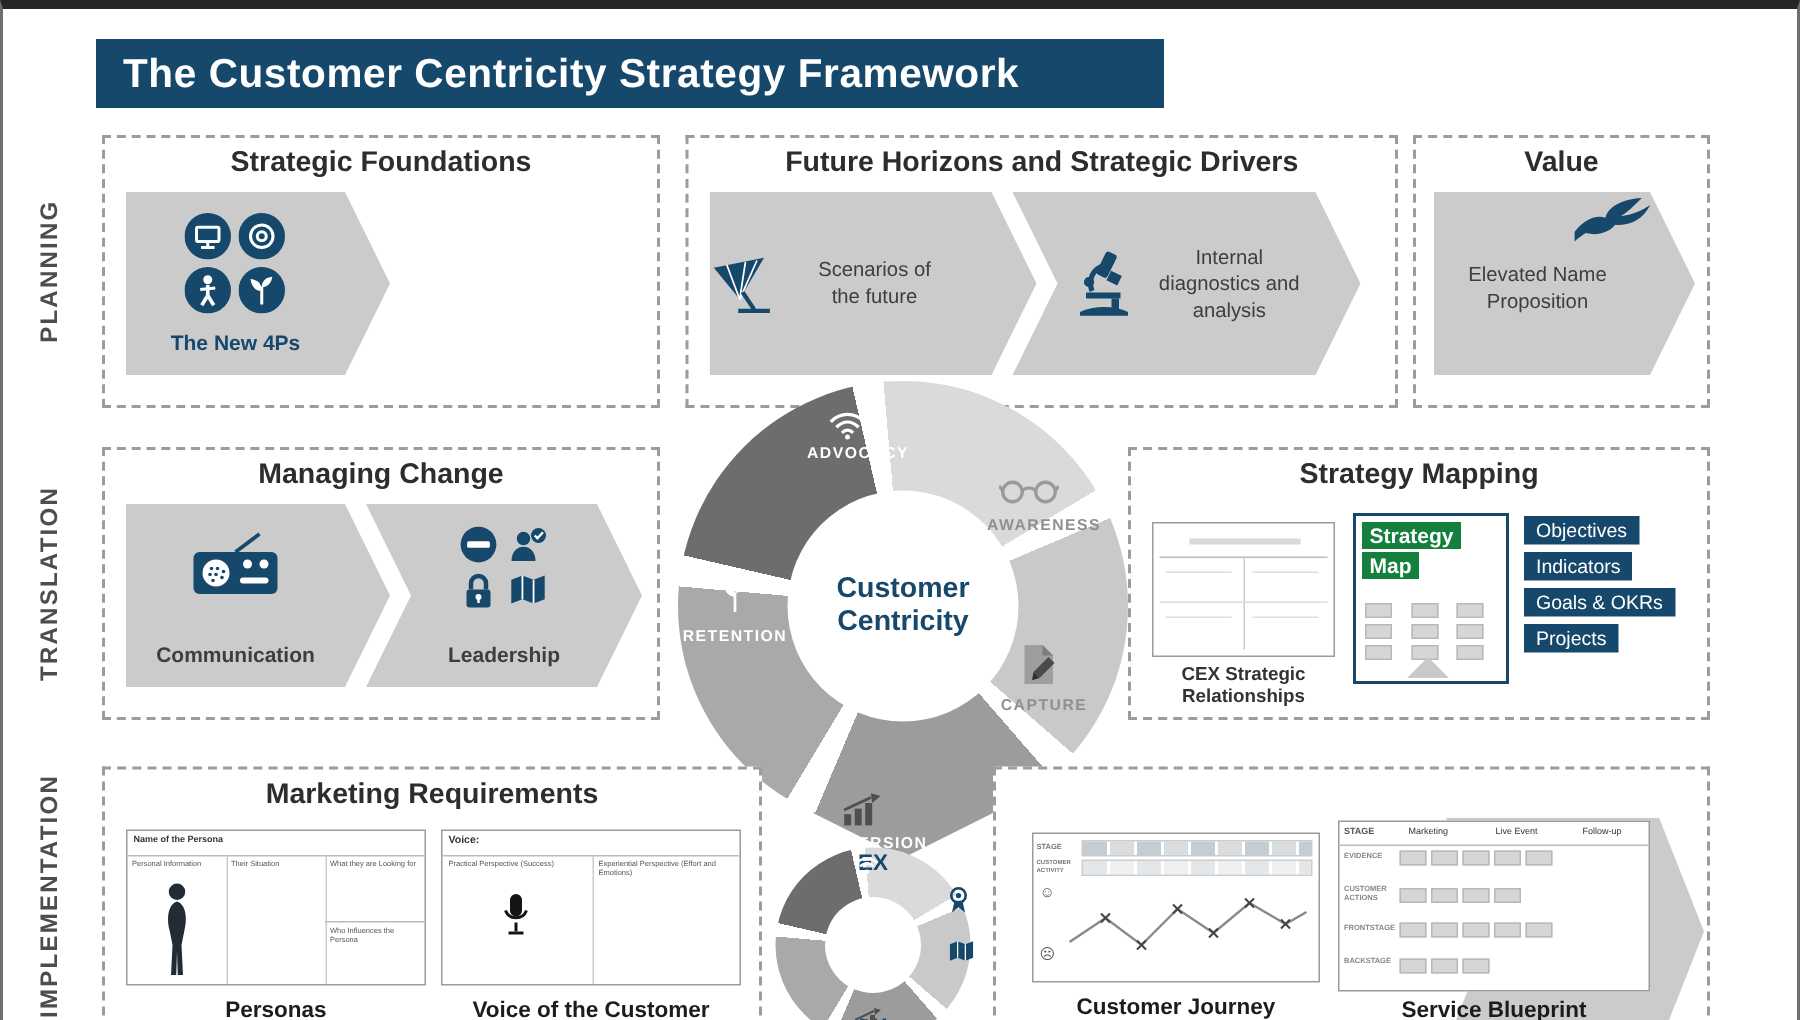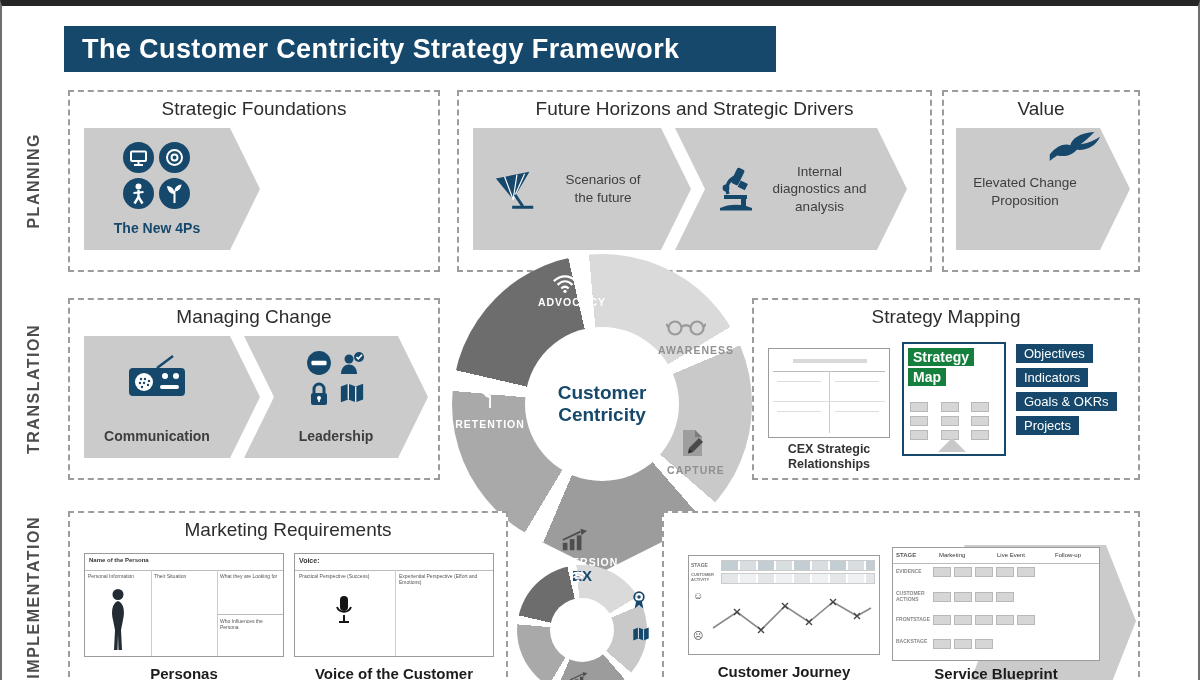--- a/index.html
+++ b/index.html
@@ -6,21 +6,21 @@
   .frame{position:relative;width:1200px;height:680px;background:#fff;overflow:hidden;
          font-family:"Liberation Sans",sans-serif;box-sizing:border-box;
          border-top:6px solid #262626;border-left:2px solid #6f6f6f;border-right:2px solid #6f6f6f;}
   .title-bar{position:absolute;left:62px;top:20px;width:712px;height:46px;background:#16486c;
              color:#fff;font-weight:bold;font-size:27px;display:flex;align-items:center;
              padding-left:18px;box-sizing:border-box;letter-spacing:.4px;}
   .vlabel{position:absolute;left:16px;width:32px;display:flex;align-items:center;justify-content:center;
           font-weight:bold;color:#4d4d4d;font-size:16px;letter-spacing:1.5px;}
   .vlabel span{writing-mode:vertical-rl;transform:rotate(180deg);}
   .section{position:absolute;border:2px dashed #9c9c9c;background:#fff;box-sizing:border-box;}
-  .sec-title{position:absolute;left:0;right:0;top:6px;text-align:center;font-weight:normal;
+  .sec-title{position:absolute;left:0;right:0;top:6px;text-align:center;font-weight:bold;
              font-size:19px;color:#2d2d2d;}
   .chev{position:absolute;background:#cbcbcb;}
   .chev.first{clip-path:polygon(0 0,calc(100% - 30px) 0,100% 50%,calc(100% - 30px) 100%,0 100%);}
   .chev.mid{clip-path:polygon(0 0,calc(100% - 30px) 0,100% 50%,calc(100% - 30px) 100%,0 100%,30px 50%);}
   .step-text{color:#3e3e3e;font-size:13.5px;line-height:1.3;text-align:center;}
   .step-label{position:absolute;text-align:center;font-weight:bold;color:#3e3e3e;font-size:14px;}
   .navy-label{color:#16486c;}
   .fourps{position:absolute;display:grid;grid-template-columns:31px 31px;gap:5px;}
   .tag{background:#16486c;color:#fff;font-weight:normal;font-size:13px;padding:2px 8px;
        margin-bottom:5px;width:fit-content;}
@@ -94,21 +94,21 @@
             <path d="M15.5,16 C11,16 8.5,12.5 8,8 C13,8.5 15.5,11 15.5,16 Z" fill="#fff"></path>
             <path d="M15.5,13.5 C19.5,13.5 22,10.5 22.5,6.5 C18,7 15.5,9.5 15.5,13.5 Z" fill="#fff"></path>
           </svg>
       </div>
       <div class="step-label navy-label" style="left:0;width:146px;top:92px;">The New 4Ps</div>
     </div>
   </div>
 
   <div class="section" style="left:455px;top:84px;width:475px;height:182px;">
     <div class="sec-title">Future Horizons and Strategic Drivers</div>
-    <div class="chev first" style="left:14px;top:36px;width:218px;height:122px;display:flex;align-items:center;justify-content:center;padding-right:26px;box-sizing:border-box;gap:22px;">
+    <div class="chev first" style="left:14px;top:36px;width:218px;height:122px;display:flex;align-items:center;padding-right:26px;box-sizing:border-box;gap:22px;">
       <svg width="46" height="42" viewBox="0 0 48 42">
           <path d="M3,10 L38,3 L21,32 Z" fill="#16486c"></path>
           <line x1="21" y1="32" x2="12" y2="8" stroke="#fff" stroke-width="1.2"></line>
           <line x1="21" y1="32" x2="25" y2="6" stroke="#fff" stroke-width="1.2"></line>
           <line x1="21" y1="32" x2="33" y2="5" stroke="#fff" stroke-width="1.2"></line>
           <line x1="23" y1="27" x2="31" y2="39" stroke="#16486c" stroke-width="3"></line>
           <line x1="20" y1="40" x2="42" y2="40" stroke="#16486c" stroke-width="3"></line>
         </svg>
       <div class="step-text" style="width:84px;">Scenarios of the future</div>
     </div>
@@ -125,21 +125,21 @@
       <div class="step-text" style="width:110px;">Internal diagnostics and analysis</div>
     </div>
   </div>
 
   <div class="section" style="left:940px;top:84px;width:198px;height:182px;">
     <div class="sec-title">Value</div>
     <div class="chev first" style="left:12px;top:36px;width:174px;height:122px;">
       <svg width="56" height="34" viewBox="0 0 60 36" style="position:absolute;right:28px;top:2px;">
           <path d="M4,26 C12,16 20,14 26,16 C28,9 36,3 52,2 C46,8 42,12 37,15 C45,14 52,11 58,7 C53,17 44,22 33,21 C28,27 20,29 12,27 C9,29 6,31 4,33 Z" fill="#16486c"></path>
         </svg>
-      <div class="step-text" style="position:absolute;left:10px;top:46px;width:118px;">Elevated Change Proposition</div>
+      <div class="step-text" style="position:absolute;left:10px;top:46px;width:118px;">Elevated Name Proposition</div>
     </div>
   </div>
 
   <div class="section" style="left:66px;top:292px;width:372px;height:182px;">
     <div class="sec-title">Managing Change</div>
     <div class="chev mid" style="left:174px;top:36px;width:184px;height:122px;">
       <div style="position:absolute;left:62px;top:14px;display:grid;grid-template-columns:28px 28px;gap:5px;">
         <svg width="26" height="26" viewBox="0 0 24 24">
             <circle cx="12" cy="12" r="11" fill="#16486c"></circle>
             <rect x="5" y="10" width="14" height="4" rx="1" fill="#fff"></rect>

